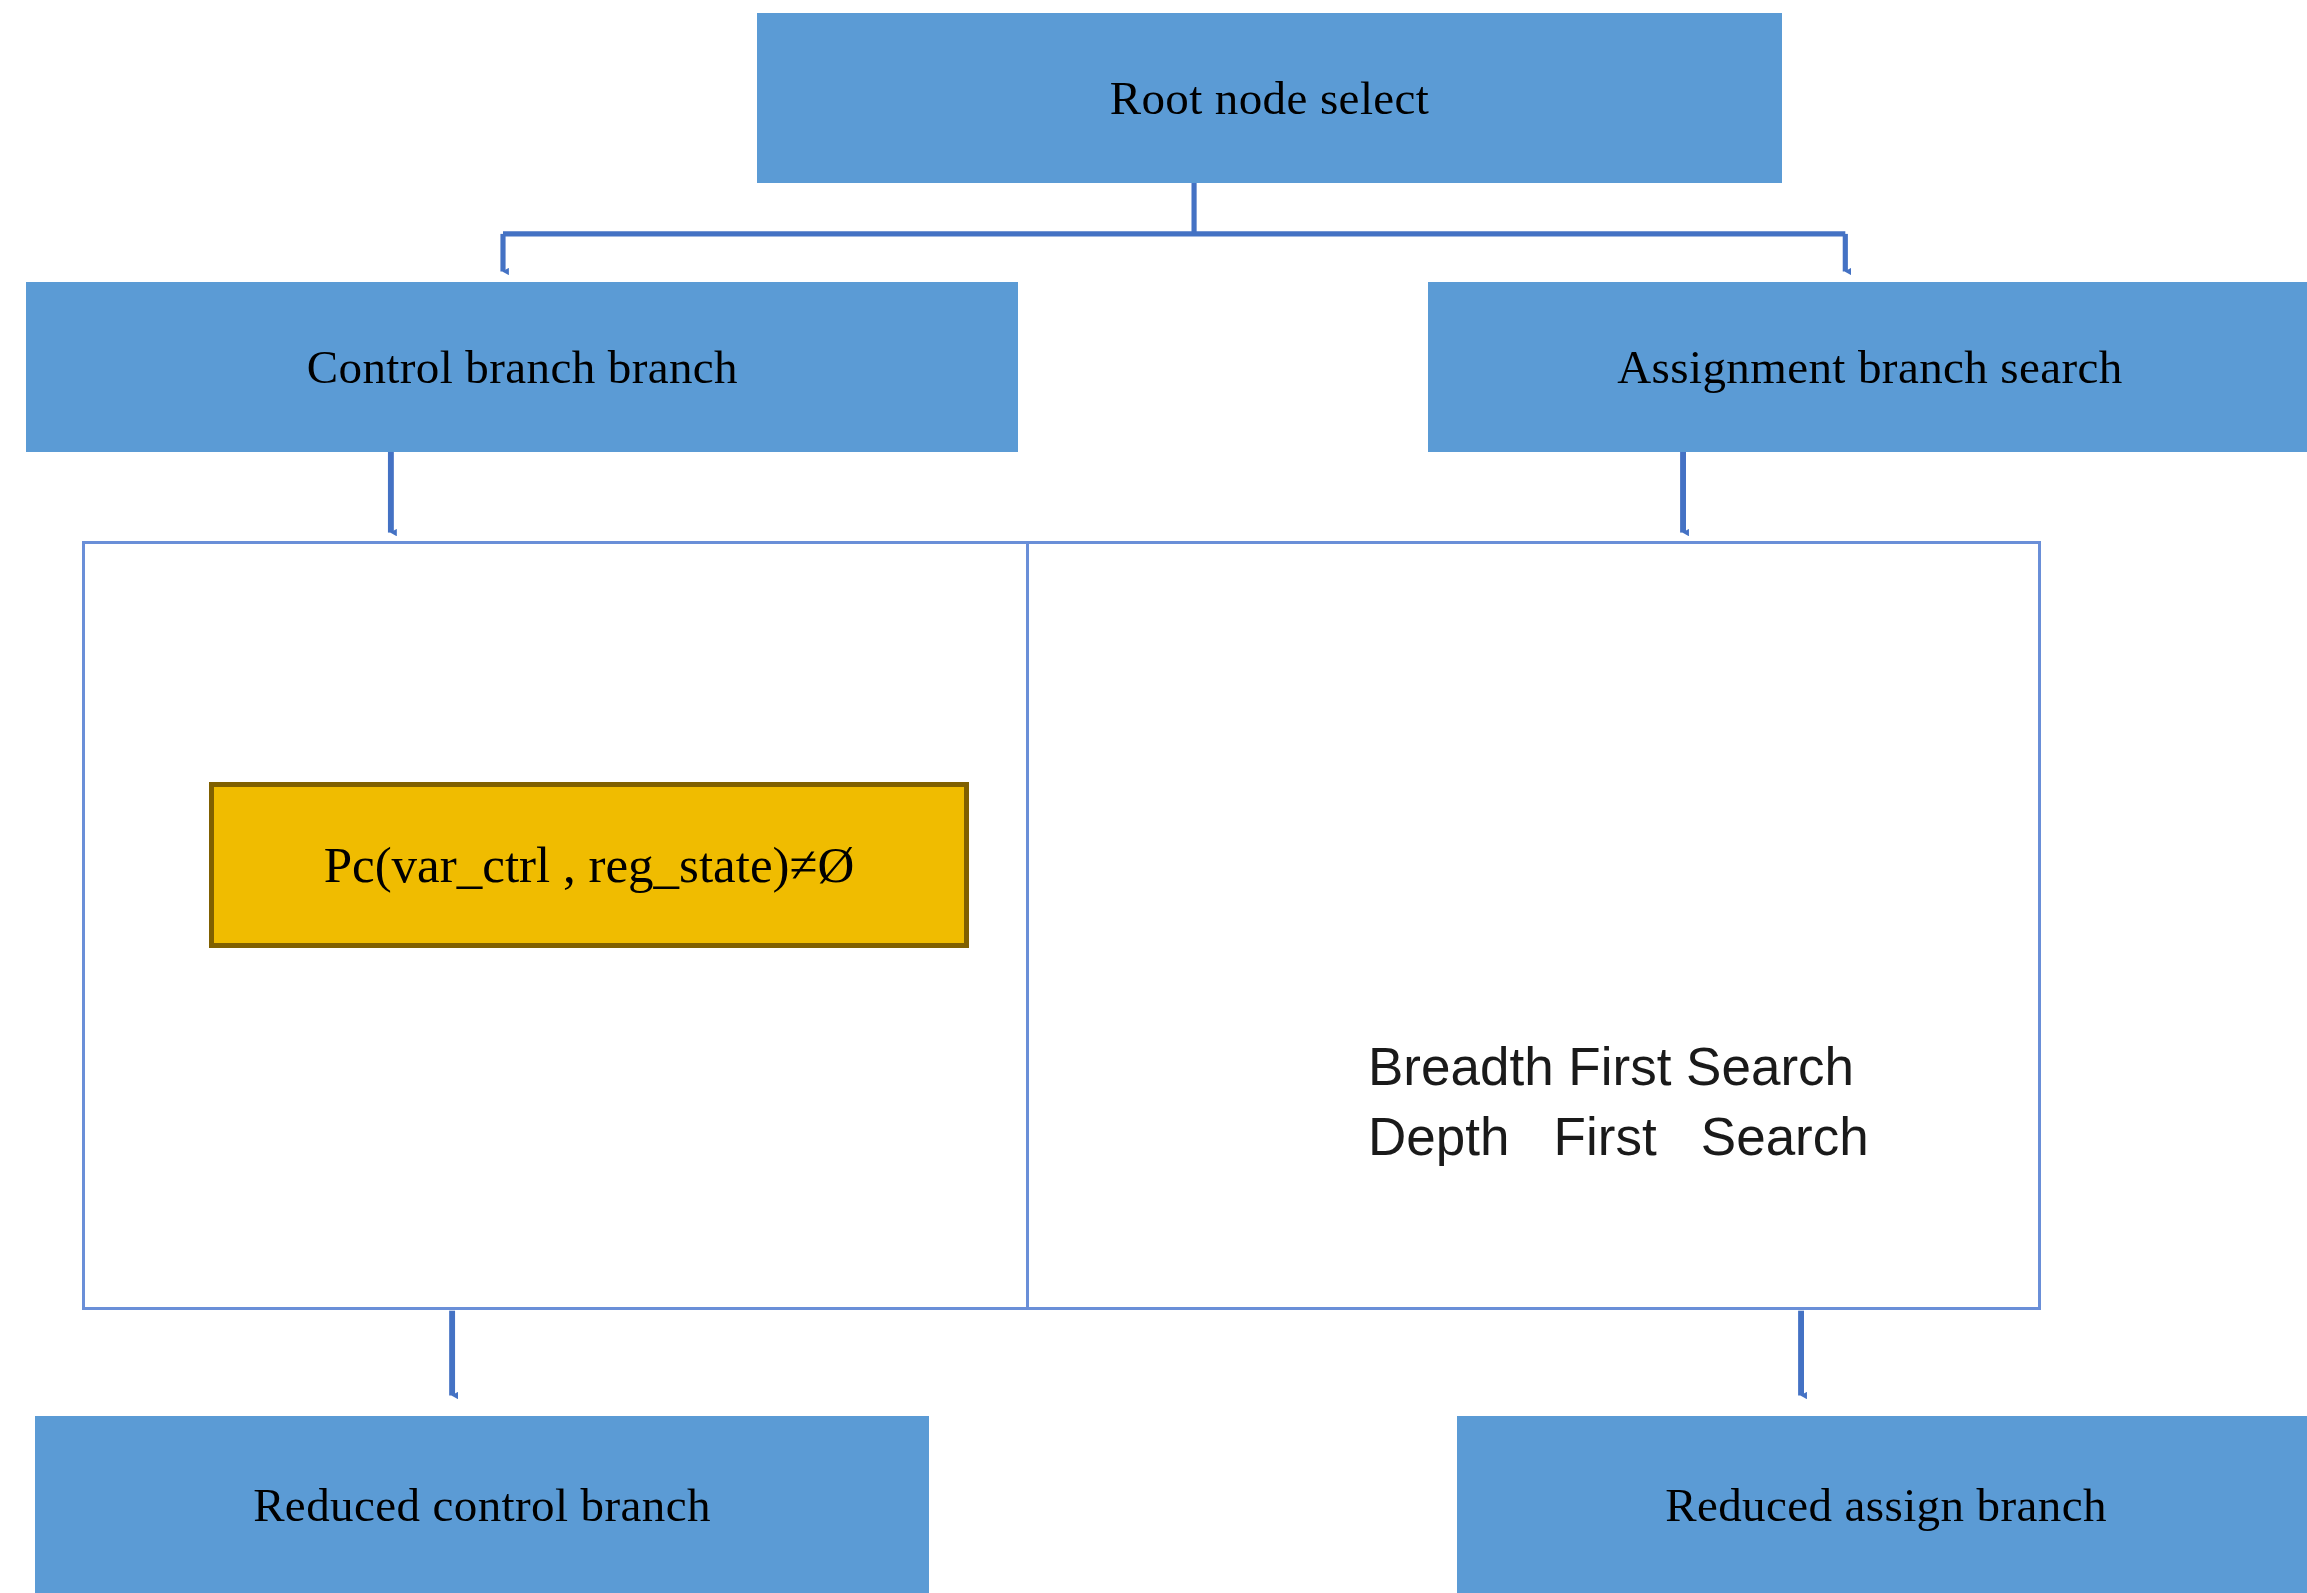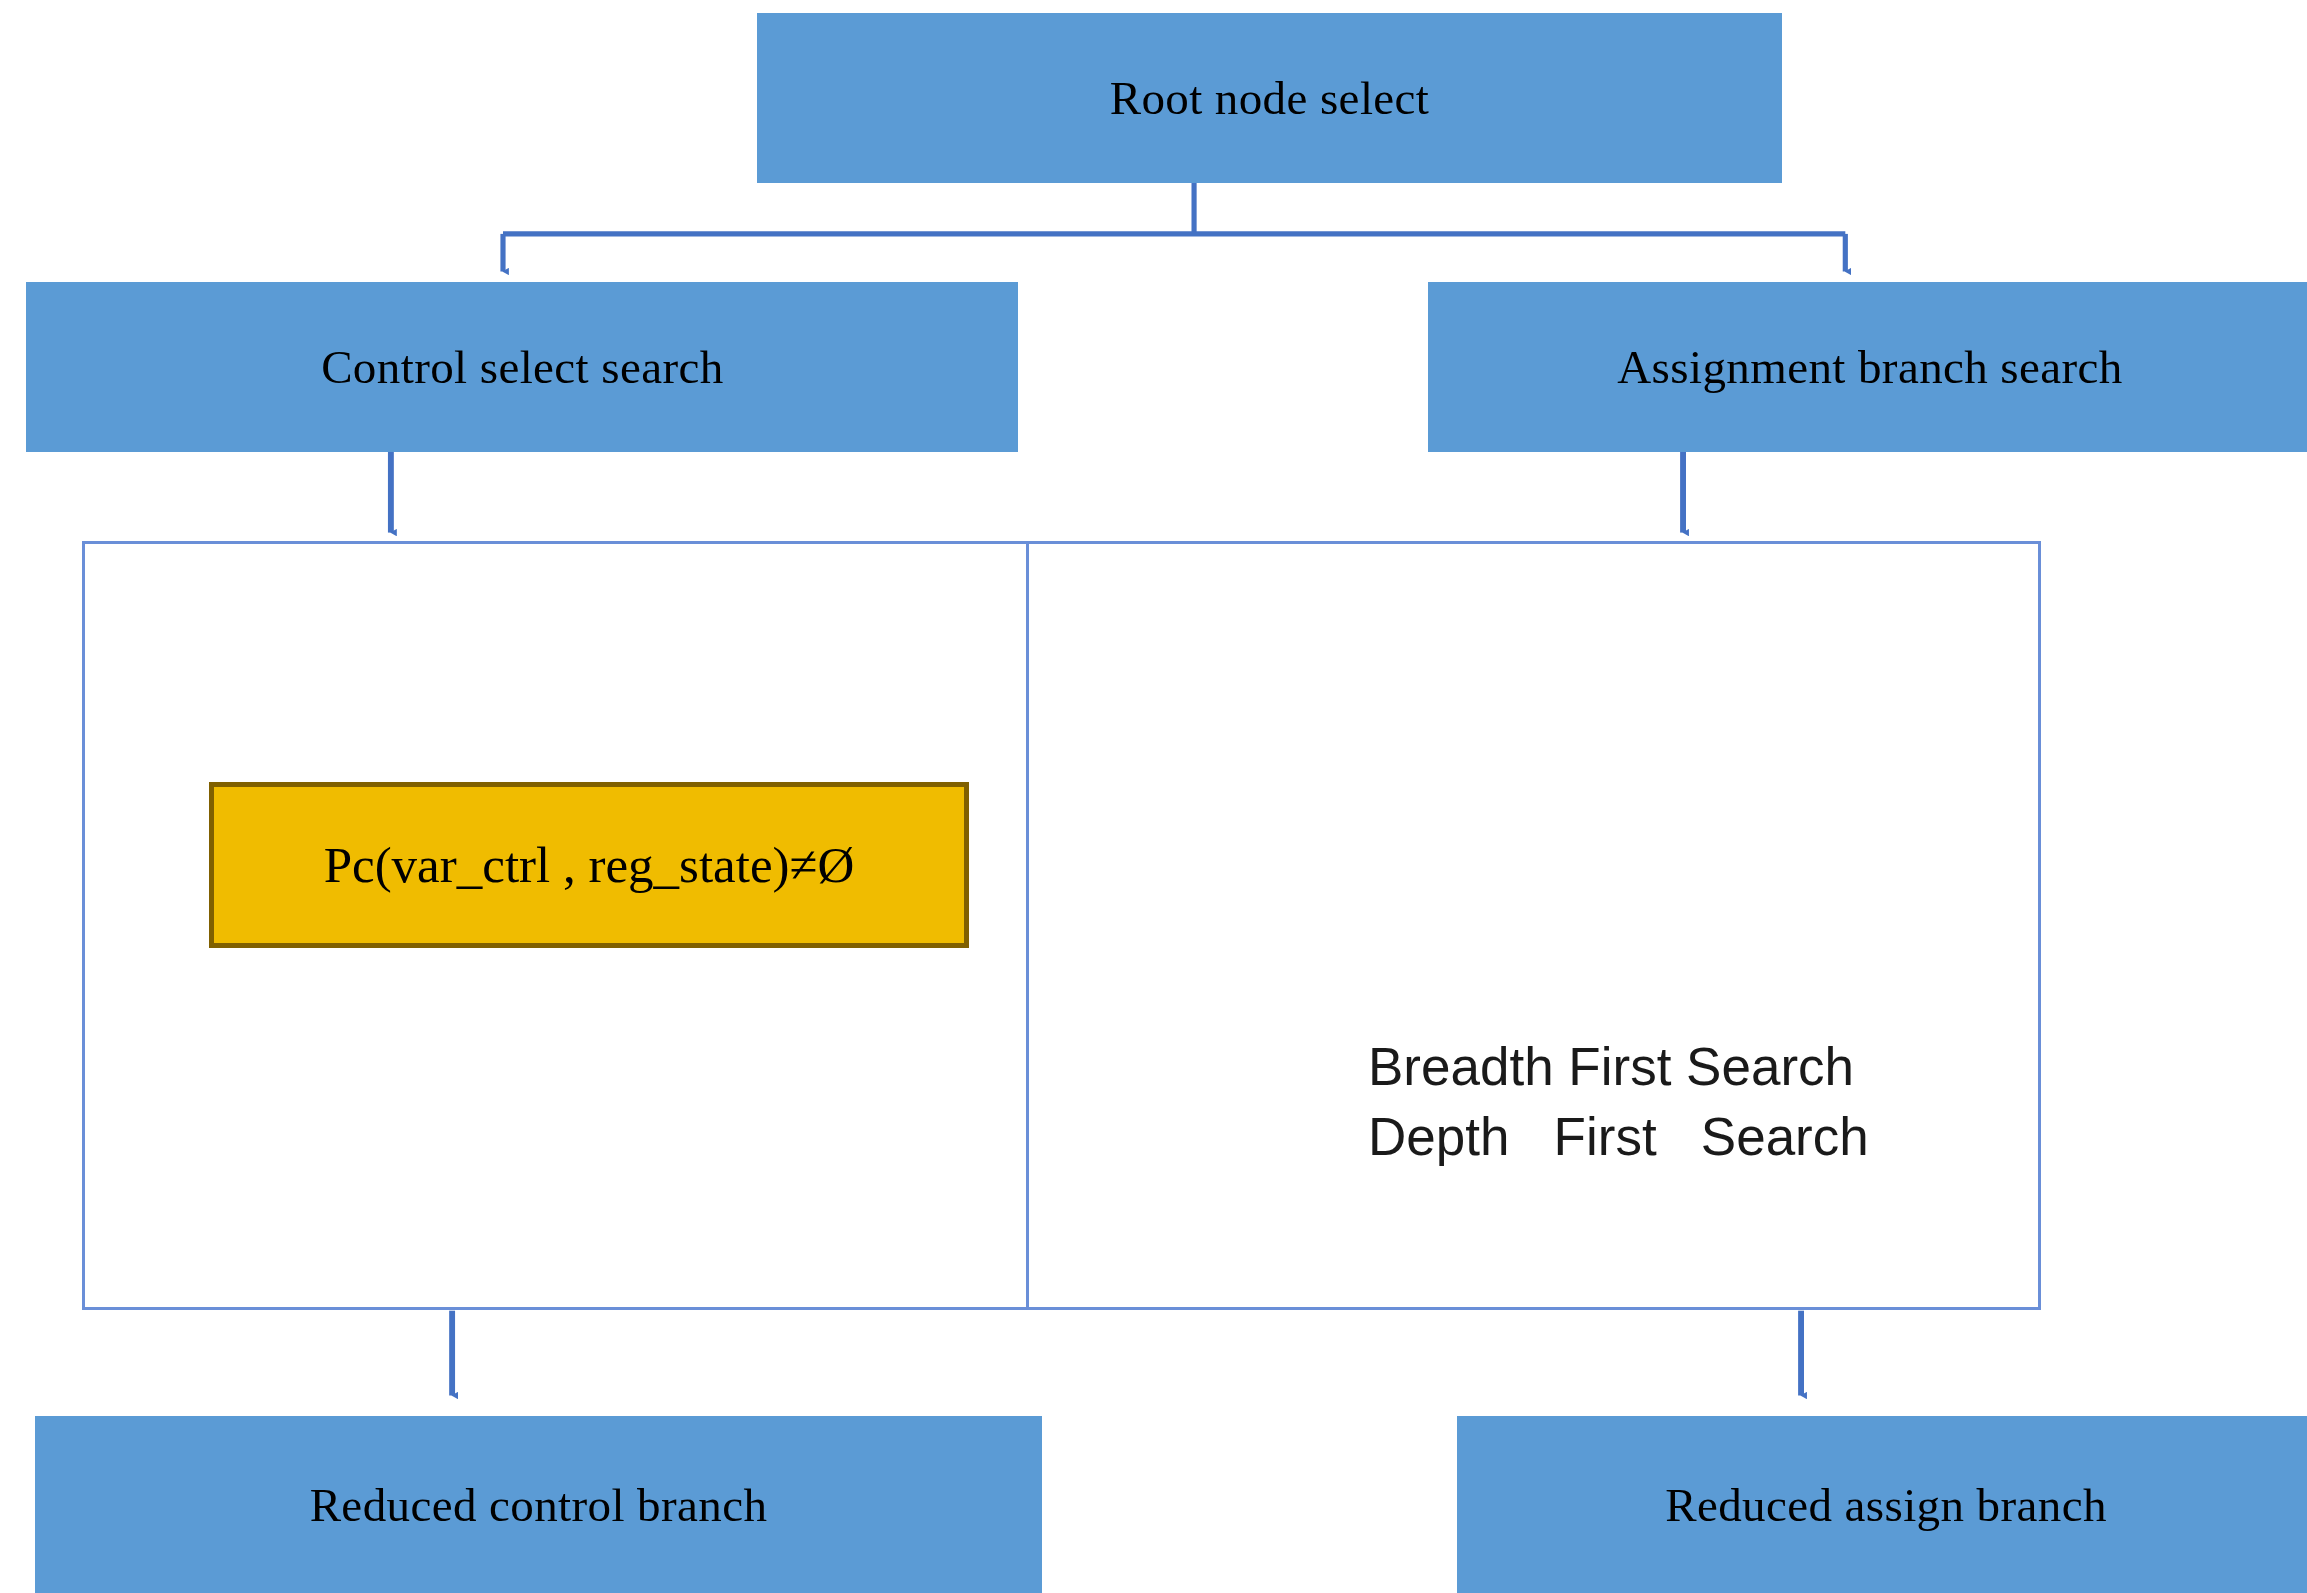--- a/index.html
+++ b/index.html
@@ -104,42 +104,42 @@
     <g>
       <path d="M 2442 1777 L 2442 1892" stroke="#4472C4" stroke-width="8" fill="none" marker-end="url(#arrowhead)"></path>
     </g>
   </svg>
 
   <div class="node blue-box" style="left:738px; top:13.3px; width:1025px; height:170px;">
     <span>Root node select</span>
   </div>
 
   <div class="node blue-box" style="left:7.4px; top:282px; width:992px; height:170px;">
-    <span>Control select search</span>
+    <span>Control branch branch</span>
   </div>
 
   <div class="node blue-box" style="left:1409px; top:282px; width:884px; height:170px;">
     <span>Assignment branch search</span>
   </div>
 
   <div class="panel" style="left:82px; top:541px; width:1959px; height:769px;"></div>
 
   <div class="divider" style="left:1026px; top:544px; width:3px; height:763px;"></div>
 
   <div class="node yellow-box" style="left:209px; top:782px; width:760px; height:166px;">
     <span>Pc(var_ctrl , reg_state)≠Ø</span>
   </div>
 
 
 
   <div class="plain-label dark" style="left:1368px; top:1103px;">Depth   First   Search</div>
 
   <div class="plain-label dark" style="left:1368px; top:1033px;">Breadth First Search</div>
 
-  <div class="node blue-box" style="left:16px; top:1416px; width:1007px; height:178px;">
+  <div class="node blue-box" style="left:16px; top:1416px; width:894px; height:178px;">
     <span>Reduced control branch</span>
   </div>
 
   <div class="node blue-box" style="left:1438px; top:1416px; width:858px; height:178px;">
     <span>Reduced assign branch</span>
   </div>
 
 </div>
 
 

